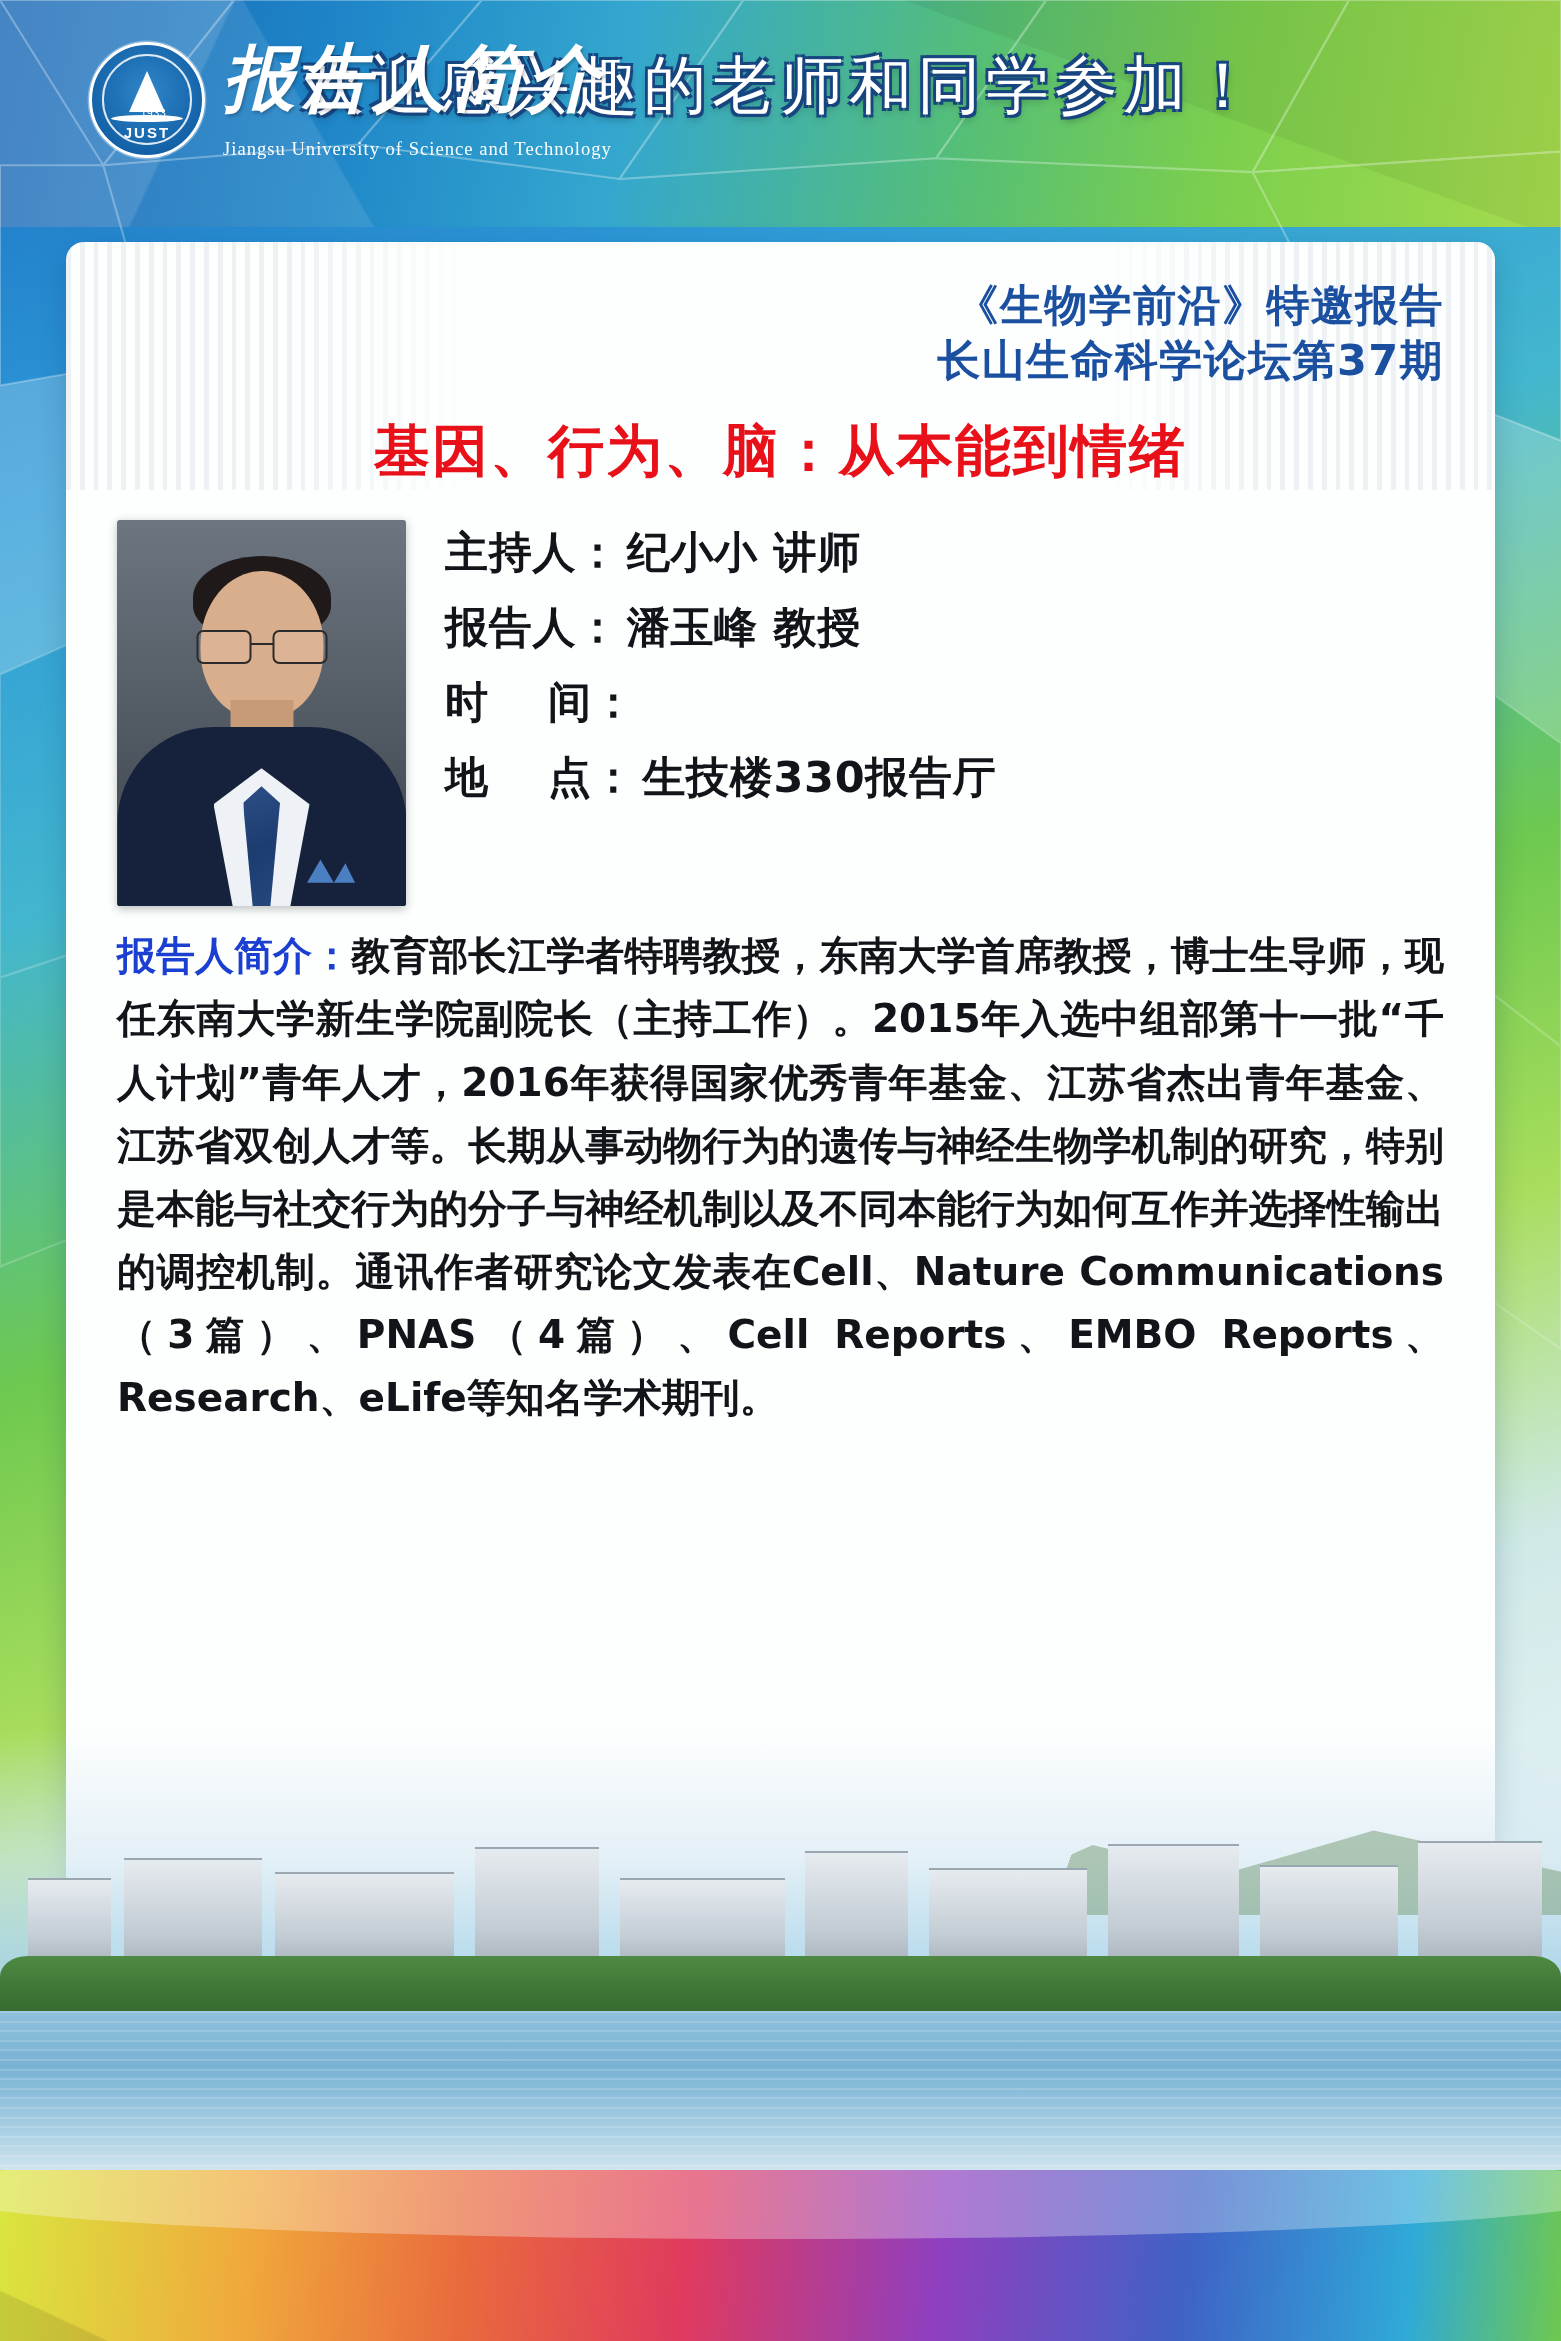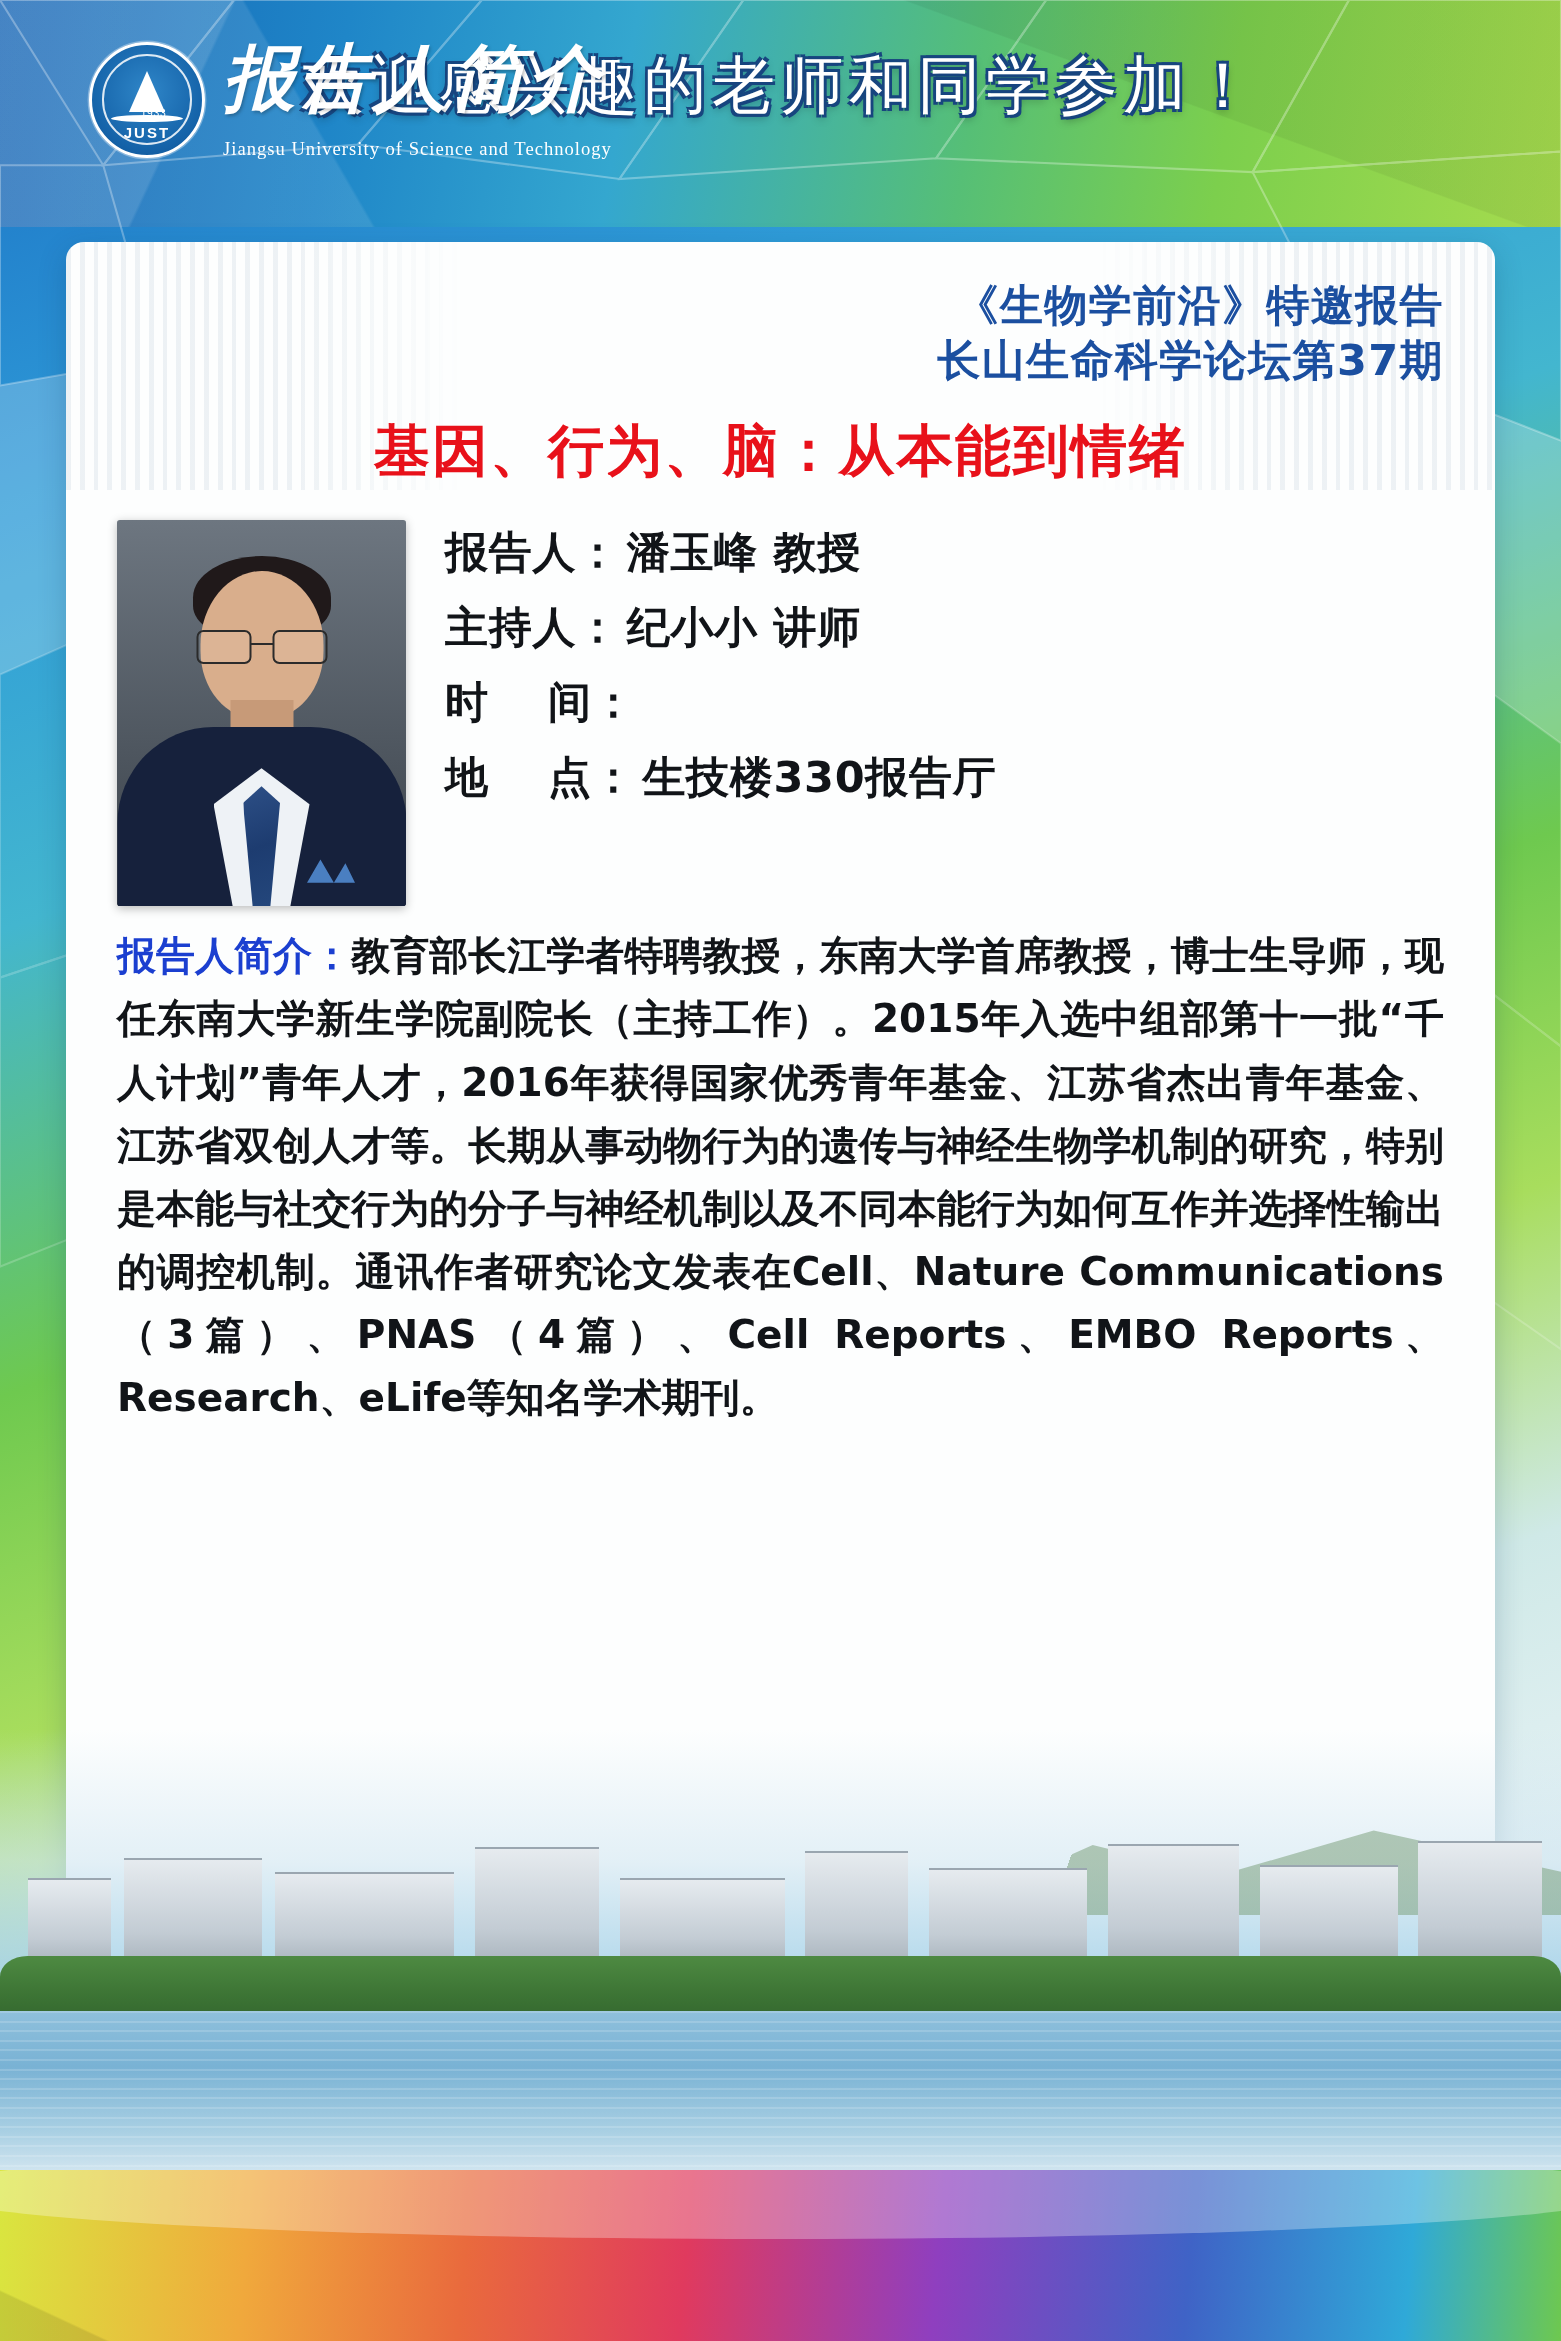--- a/index.html
+++ b/index.html
@@ -515,26 +515,26 @@
           </div>
           <div class="neck"></div>
           <div class="suit"></div>
           <div class="shirt"></div>
           <div class="tie"></div>
           <div class="pocket"></div>
         </div>
 
         <div class="speaker-meta">
           <div class="meta-line">
+            <span class="meta-label">主持人：</span>
+            <span class="meta-value">纪小小 讲师</span>
+          </div>
+          <div class="meta-line">
             <span class="meta-label">报告人：</span>
             <span class="meta-value">潘玉峰 教授</span>
-          </div>
-          <div class="meta-line">
-            <span class="meta-label">主持人：</span>
-            <span class="meta-value">纪小小 讲师</span>
           </div>
           <div class="meta-line">
             <span class="meta-label">时　 间：</span>
           </div>
           <div class="meta-line">
             <span class="meta-label">地　 点：</span>
             <span class="meta-value">生技楼330报告厅</span>
           </div>
         </div>
       </div>

